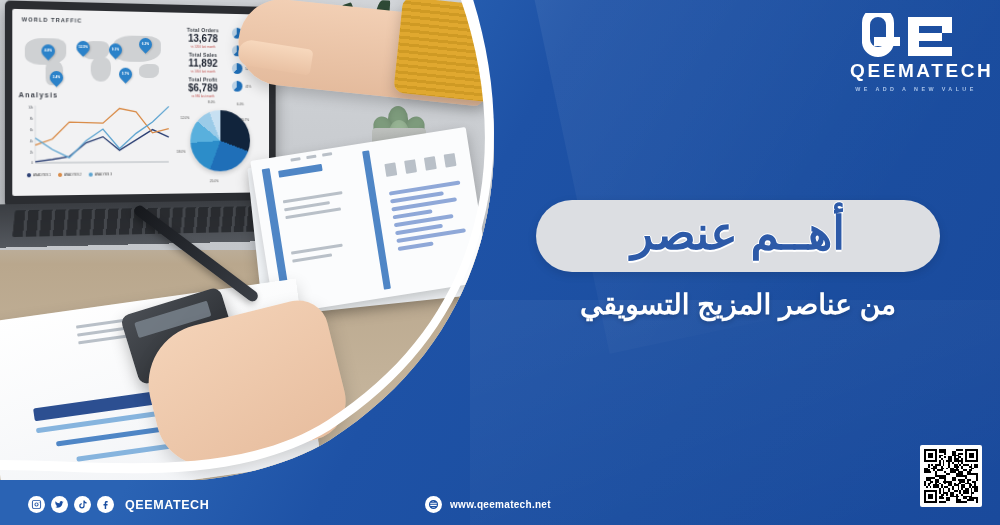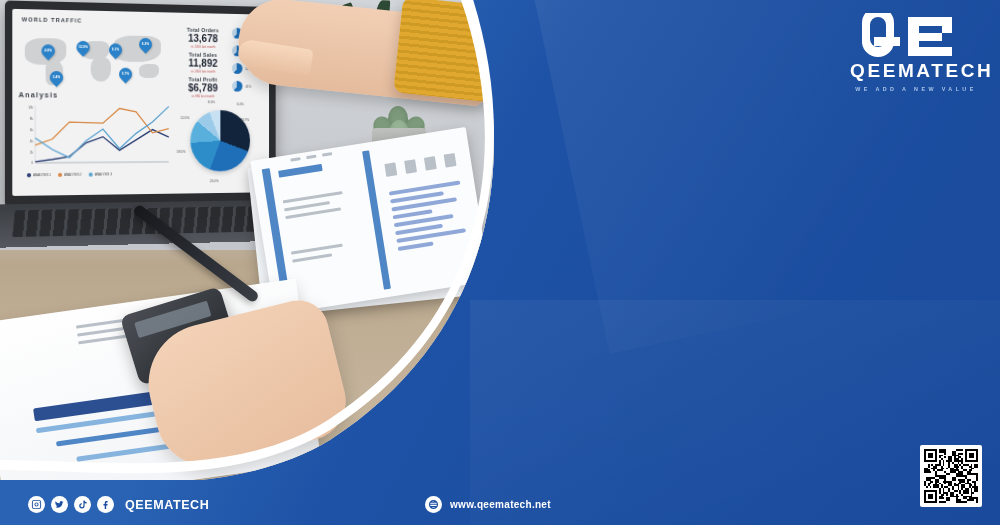--- a/index.html
+++ b/index.html
@@ -467,20 +467,24 @@
         <path d="M6 10 A16 16 0 0 1 38 10 L38 30 A16 16 0 0 1 22 44 L22 34 A8 8 0 0 0 30 26 L30 12 A8 8 0 0 0 14 12 L14 26 A8 8 0 0 0 22 34 L22 44 A16 16 0 0 1 6 30 Z" fill="#ffffff"></path>
         <rect x="18" y="24" width="26" height="9" fill="#ffffff"></rect>
         <path d="M52 4 L96 4 L96 13 L63 13 L63 20 L86 20 L86 28 L63 28 L63 34 L96 34 L96 43 L52 43 Z" fill="#ffffff"></path>
         <rect x="86" y="4" width="10" height="16" fill="#ffffff"></rect>
       </svg>
     </div>
     <div class="brand">QEEMATECH</div>
     <div class="tagline">WE ADD A NEW VALUE</div>
   </div>
 
+  <div class="pill">
+    <span class="ar">أهــم عنصر</span>
+  </div>
+  <div class="subtitle">من عناصر المزيج التسويقي</div>
 
   <div class="footer-left">
     <span class="sicon">
       <svg viewBox="0 0 24 24">
           <path d="M7 2h10a5 5 0 015 5v10a5 5 0 01-5 5H7a5 5 0 01-5-5V7a5 5 0 015-5zm0 2a3 3 0 00-3 3v10a3 3 0 003 3h10a3 3 0 003-3V7a3 3 0 00-3-3H7zm5 3.5A4.5 4.5 0 117.5 12 4.5 4.5 0 0112 7.5zm0 2A2.5 2.5 0 1014.5 12 2.5 2.5 0 0012 9.5zM17.8 6a1 1 0 11-1 1 1 1 0 011-1z"></path>
         </svg>
     </span>
     <span class="sicon">
       <svg viewBox="0 0 24 24">
           <path d="M21 6.2a7 7 0 01-2 .6 3.5 3.5 0 001.6-1.9 7 7 0 01-2.2.9 3.5 3.5 0 00-6 3.2A10 10 0 013.2 4.8a3.5 3.5 0 001.1 4.7 3.4 3.4 0 01-1.6-.5 3.5 3.5 0 002.8 3.5 3.5 3.5 0 01-1.6.1 3.5 3.5 0 003.3 2.4A7 7 0 013 17.3a10 10 0 005.4 1.6c6.5 0 10-5.4 10-10v-.5A7 7 0 0021 6.2z"></path>

